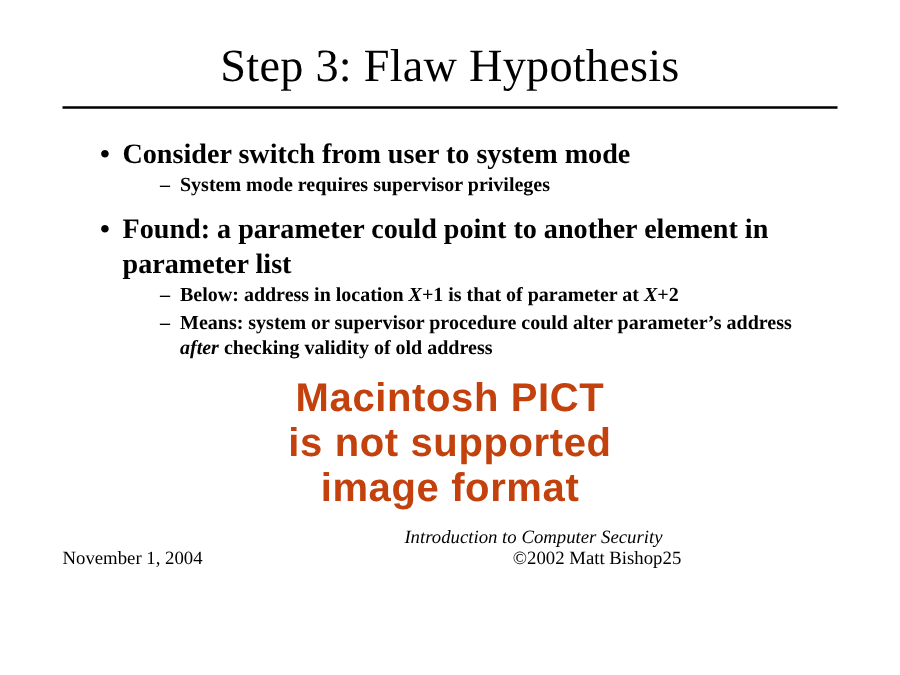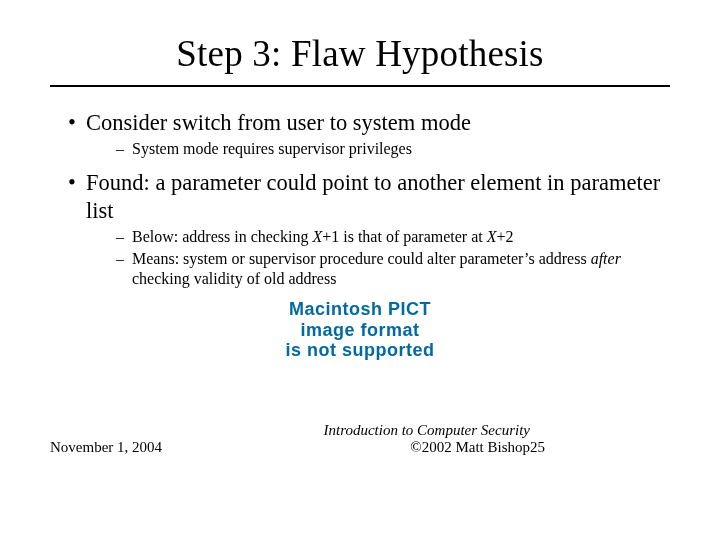--- a/index.html
+++ b/index.html
@@ -24,23 +24,24 @@
     font-weight: 400;
     margin: 0 0 10px 0;
     letter-spacing: 0.2px;
   }
   .rule {
     border: none;
     border-top: 2px solid #000;
     margin: 0 0 22px 0;
   }
   ul.level1 {
-    margin: 0;
+    margin: 12px;
     padding: 0 0 0 18px;
     list-style: none;
+    font-weight: bold;
   }
   ul.level1 > li {
     font-size: 22.5px;
     line-height: 1.25;
     margin-bottom: 4px;
     text-indent: -18px;
     padding-left: 18px;
   }
   ul.level1 > li::before {
     content: "•";
@@ -66,23 +67,23 @@
     width: 16px;
     text-indent: 0;
   }
   .ital { font-style: italic; }
   .img-placeholder {
     margin: 2px auto 0 auto;
     width: 330px;
     text-align: center;
     font-family: Arial, Helvetica, sans-serif;
     font-weight: 800;
-    font-size: 18px;
+    font-size: 32px;
     line-height: 1.12;
-    color: #0369a1;
+    color: #c2410c;
     letter-spacing: 0.5px;
   }
   .footer {
     position: absolute;
     left: 50px;
     right: 50px;
     bottom: 12px;
     display: flex;
     align-items: flex-end;
     justify-content: space-between;
@@ -105,30 +106,30 @@
   <hr class="rule">
 
   <ul class="level1">
     <li><span>Consider switch from user to system mode</span>
       <ul class="level2">
         <li><span>System mode requires supervisor privileges</span></li>
       </ul>
     </li>
     <li><span>Found: a parameter could point to another element in parameter list</span>
       <ul class="level2">
-        <li><span>Below: address in checking </span><span class="ital">X</span><span>+1 is that of parameter at </span><span class="ital">X</span><span>+2</span></li>
+        <li><span>Below: address in location </span><span class="ital">X</span><span>+1 is that of parameter at </span><span class="ital">X</span><span>+2</span></li>
         <li><span>Means: system or supervisor procedure could alter parameter’s address </span><span class="ital">after</span><span> checking validity of old address</span></li>
       </ul>
     </li>
   </ul>
 
   <div class="img-placeholder">
     <div>Macintosh PICT</div>
+    <div>is not supported</div>
     <div>image format</div>
-    <div>is not supported</div>
   </div>
 
   <div class="footer">
     <div class="left">November 1, 2004</div>
     <div class="center">
       <div class="ital">Introduction to Computer Security</div>
       <div>©2002 Matt Bishop</div>
     </div>
     <div class="right">25</div>
   </div>

